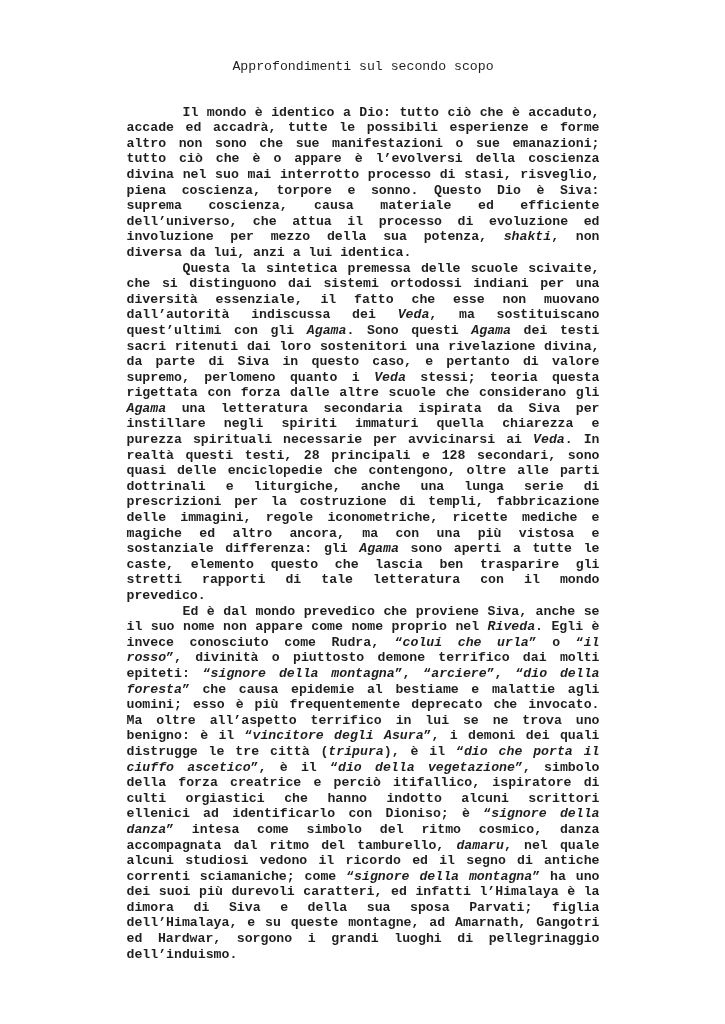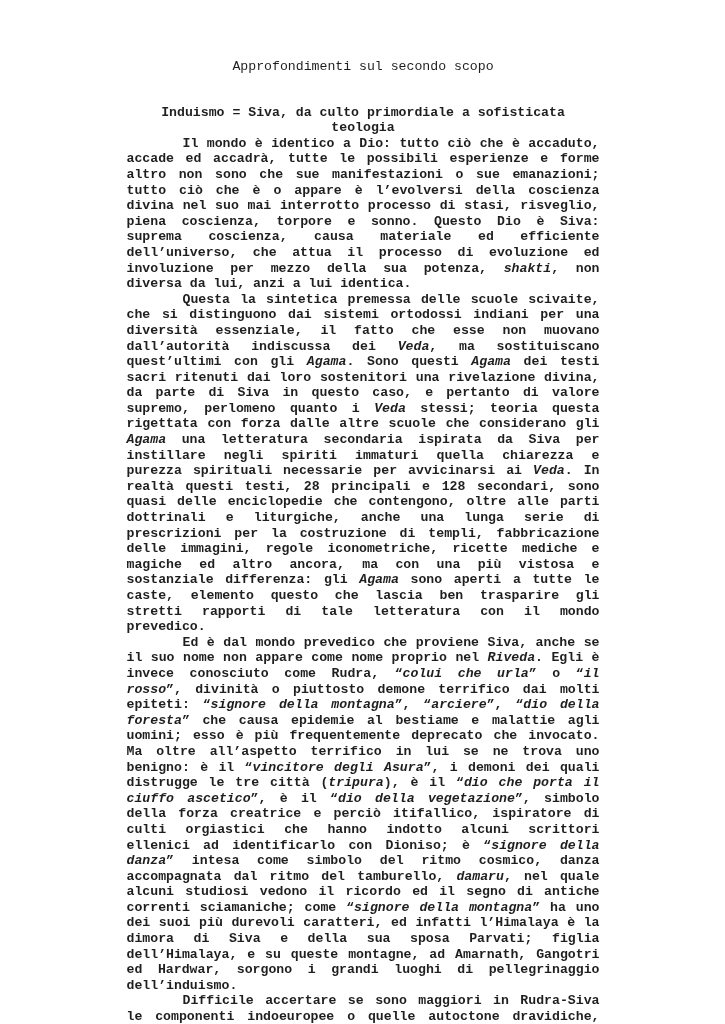--- a/index.html
+++ b/index.html
@@ -44,20 +44,18 @@
   }
   .doc-body p.para em {
     font-style: italic;
   }
 </style>
 </head>
 <body>
 
 <div class="page">
   <div class="doc-header">Approfondimenti sul secondo scopo</div>
-  <div class="doc-title">Induismo = Siva, da culto primordiale a sofisticata teologia</div>
   <div class="doc-body">
       <p class="para"><span>Il mondo è identico a Dio: tutto ciò che è accaduto, accade ed accadrà, tutte le possibili esperienze e forme altro non sono che sue manifestazioni o sue emanazioni; tutto ciò che è o appare è l’evolversi della coscienza divina nel suo mai interrotto processo di stasi, risveglio, piena coscienza, torpore e sonno. Questo Dio è Siva: suprema coscienza, causa materiale ed efficiente dell’universo, che attua il processo di evoluzione ed involuzione per mezzo della sua potenza, </span><em>shakti</em><span>, non diversa da lui, anzi a lui identica.</span></p>
       <p class="para"><span>Questa la sintetica premessa delle scuole scivaite, che si distinguono dai sistemi ortodossi indiani per una diversità essenziale, il fatto che esse non muovano dall’autorità indiscussa dei </span><em>Veda</em><span>, ma sostituiscano quest’ultimi con gli </span><em>Agama</em><span>. Sono questi </span><em>Agama</em><span> dei testi sacri ritenuti dai loro sostenitori una rivelazione divina, da parte di Siva in questo caso, e pertanto di valore supremo, perlomeno quanto i </span><em>Veda</em><span> stessi; teoria questa rigettata con forza dalle altre scuole che considerano gli </span><em>Agama</em><span> una letteratura secondaria ispirata da Siva per instillare negli spiriti immaturi quella chiarezza e purezza spirituali necessarie per avvicinarsi ai </span><em>Veda</em><span>. In realtà questi testi, 28 principali e 128 secondari, sono quasi delle enciclopedie che contengono, oltre alle parti dottrinali e liturgiche, anche una lunga serie di prescrizioni per la costruzione di templi, fabbricazione delle immagini, regole iconometriche, ricette mediche e magiche ed altro ancora, ma con una più vistosa e sostanziale differenza: gli </span><em>Agama</em><span> sono aperti a tutte le caste, elemento questo che lascia ben trasparire gli stretti rapporti di tale letteratura con il mondo prevedico.</span></p>
       <p class="para"><span>Ed è dal mondo prevedico che proviene Siva, anche se il suo nome non appare come nome proprio nel </span><em>Riveda</em><span>. Egli è invece conosciuto come Rudra, “</span><em>colui che urla</em><span>” o “</span><em>il rosso</em><span>”, divinità o piuttosto demone terrifico dai molti epiteti: “</span><em>signore della montagna</em><span>”, “</span><em>arciere</em><span>”, “</span><em>dio della foresta</em><span>” che causa epidemie al bestiame e malattie agli uomini; esso è più frequentemente deprecato che invocato. Ma oltre all’aspetto terrifico in lui se ne trova uno benigno: è il “</span><em>vincitore degli Asura</em><span>”, i demoni dei quali distrugge le tre città (</span><em>tripura</em><span>), è il “</span><em>dio che porta il ciuffo ascetico</em><span>”, è il “</span><em>dio della vegetazione</em><span>”, simbolo della forza creatrice e perciò itifallico, ispiratore di culti orgiastici che hanno indotto alcuni scrittori ellenici ad identificarlo con Dioniso; è “</span><em>signore della danza</em><span>” intesa come simbolo del ritmo cosmico, danza accompagnata dal ritmo del tamburello, </span><em>damaru</em><span>, nel quale alcuni studiosi vedono il ricordo ed il segno di antiche correnti sciamaniche; come “</span><em>signore della montagna</em><span>” ha uno dei suoi più durevoli caratteri, ed infatti l’Himalaya è la dimora di Siva e della sua sposa Parvati; figlia dell’Himalaya, e su queste montagne, ad Amarnath, Gangotri ed Hardwar, sorgono i grandi luoghi di pellegrinaggio dell’induismo.</span></p>
-      <p class="para"><span>Difficile accertare se sono maggiori in Rudra-Siva le componenti indoeuropee o quelle autoctone dravidiche, tutto fa propendere per le seconde, ma la complessità dei molti aspetti non ne consente la determinazione</span></p>
     </div>
 </div>
 
 </body></html>

